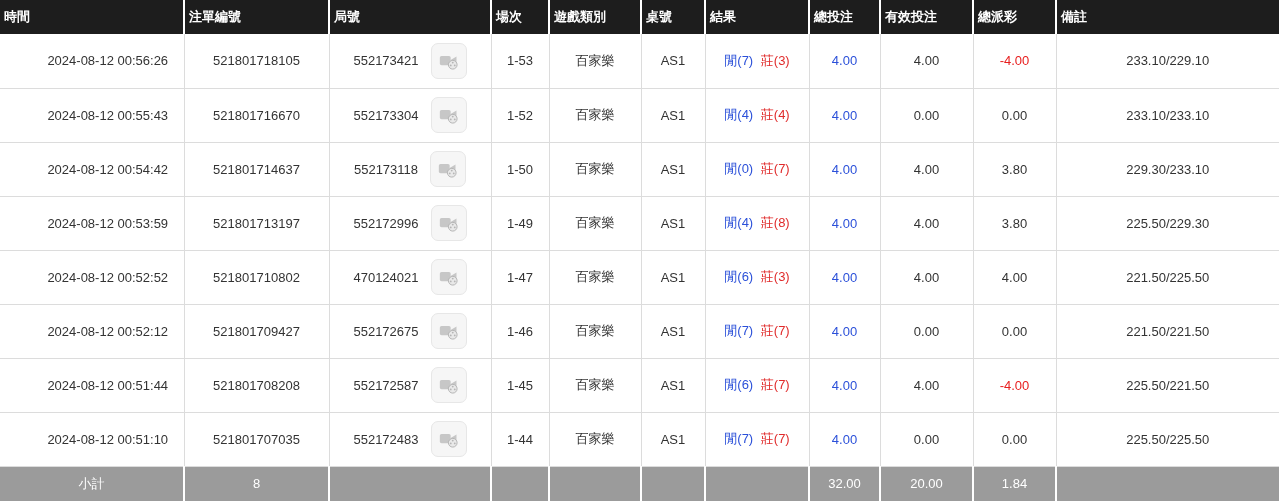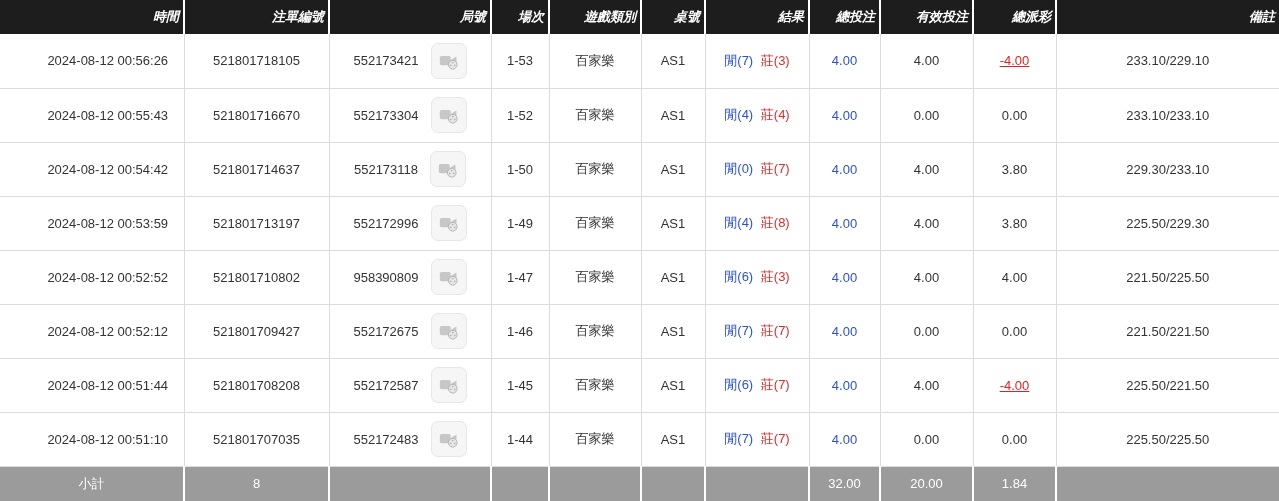--- a/index.html
+++ b/index.html
@@ -17,24 +17,23 @@
   .wrap{width:1279px;height:501px;overflow:hidden;background:#fff;}
   table{width:1279px;border-collapse:collapse;table-layout:fixed;}
   
   thead th{
     background:var(--header-bg);
     color:#ffffff;
     font-size:13px;
     font-weight:bold;
     height:34px;
     padding:0 4px;
-    text-align:right;
+    text-align:left;
     vertical-align:middle;
     border-right:2px solid #ffffff;
-    font-style:italic;
   }
   thead th:last-child{border-right:none;}
   
   tbody td{
     background:#ffffff;
     font-size:13px;
     height:54px;
     padding:0 6px;
     text-align:center;
     vertical-align:middle;
@@ -60,21 +59,21 @@
   
   .round-wrap{display:flex;align-items:center;justify-content:center;gap:12px;}
   .video-btn{
     display:inline-flex;align-items:center;justify-content:center;
     width:36px;height:36px;border-radius:7px;
     background:#f6f6f6;border:1px solid #e7e7e7;cursor:pointer;
   }
   .result-player{color:var(--player-blue);}
   .result-banker{color:var(--banker-red);margin-left:4px;text-align:center;}
   .val-blue{color:var(--player-blue);}
-  .neg{color:var(--negative-red);text-decoration:underline;}
+  .neg{color:var(--negative-red);}
 </style>
 </head>
 <body>
 
 <div class="wrap">
   <table>
     <colgroup>
       <col style="width:184px">
         <col style="width:145px">
         <col style="width:162px">
@@ -233,21 +232,21 @@
     <td>4.00</td>
     <td class="js-neg">3.80</td>
     <td>225.50/229.30</td>
   </tr>
 
   <tr>
     <td>2024-08-12 00:52:52</td>
     <td>521801710802</td>
     <td>
       <span class="round-wrap">
-        <span>958390809</span>
+        <span>470124021</span>
         <span class="video-btn">
           <span style="display:inline-flex;">
             <svg width="20" height="20" viewBox="0 0 24 24">
               <rect x="1" y="6" width="13" height="11" rx="2" fill="#c7c7c7"></rect>
               <path d="M14.5 10.5 L21 6.5 V16.5 L14.5 12.5 Z" fill="#c7c7c7"></path>
               <circle cx="16.5" cy="16.5" r="5.2" fill="#e9e9e9" stroke="#b5b5b5" stroke-width="1.2"></circle>
               <circle cx="16.5" cy="13.9" r="1.1" fill="#b5b5b5"></circle>
               <circle cx="14.1" cy="17.3" r="1.1" fill="#b5b5b5"></circle>
               <circle cx="18.9" cy="17.3" r="1.1" fill="#b5b5b5"></circle>
             </svg>

